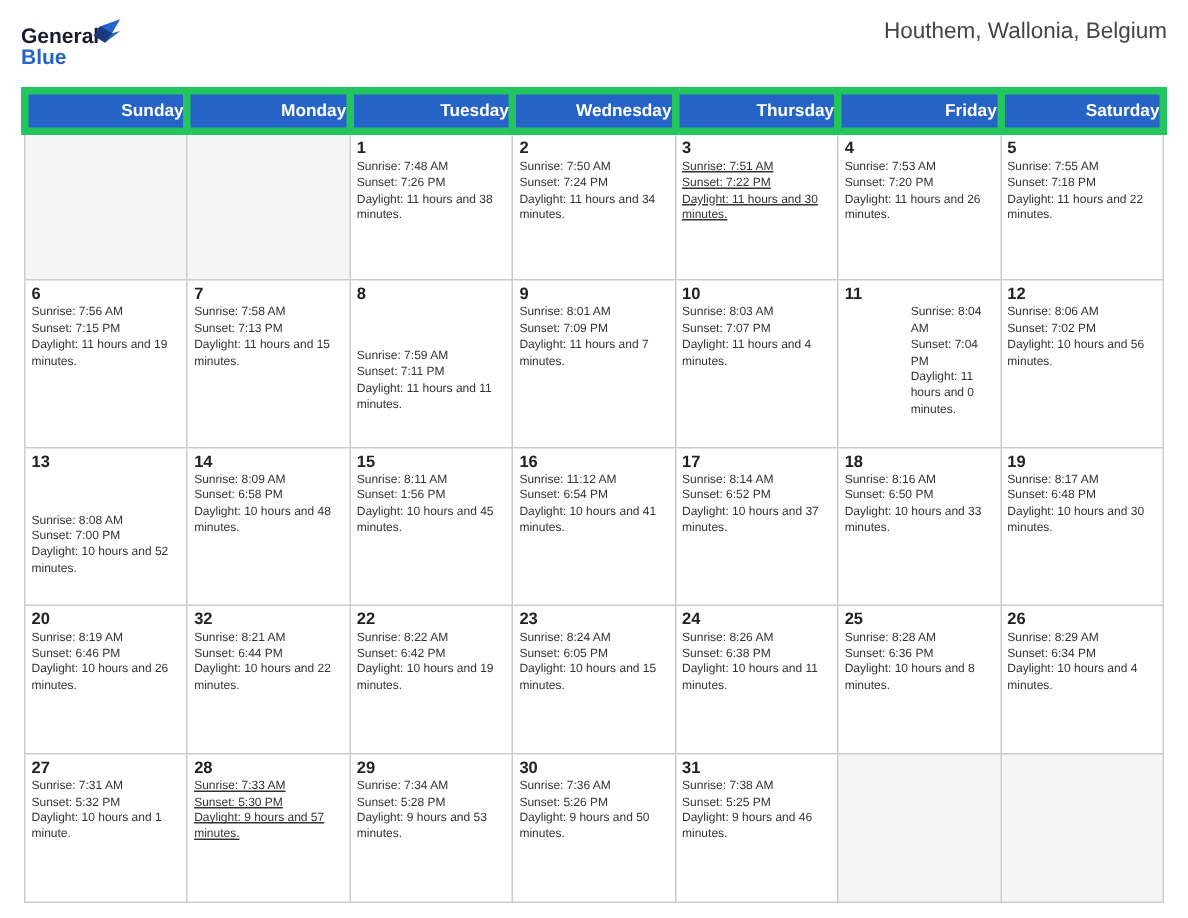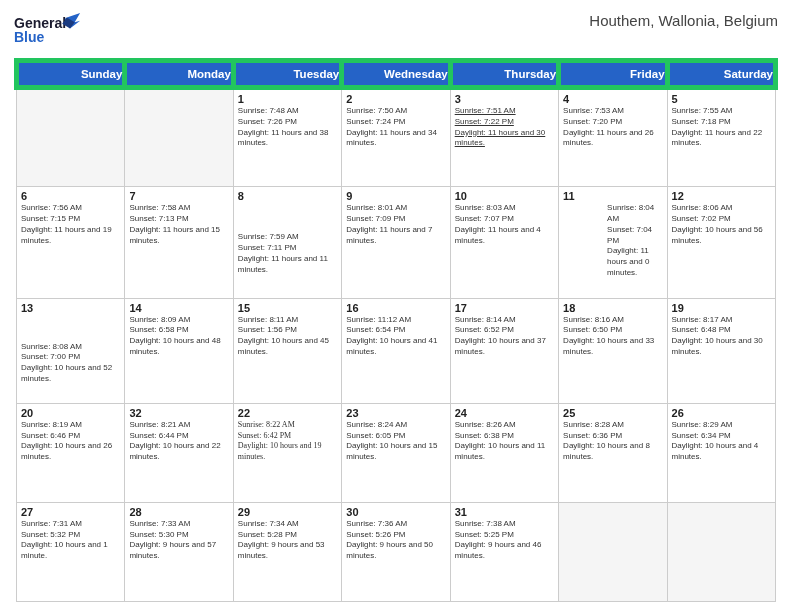--- a/index.html
+++ b/index.html
@@ -249,21 +249,21 @@
 Daylight: 10 hours and 26 minutes.</div>
           </td>
           <td>
             <span class="day-number">32</span>
             <div class="cell-text" style="white-space: pre-line;">Sunrise: 8:21 AM
 Sunset: 6:44 PM
 Daylight: 10 hours and 22 minutes.</div>
           </td>
           <td>
             <span class="day-number">22</span>
-            <div class="cell-text" style="white-space: pre-line; font-family: Liberation Serif, serif;">Sunrise: 8:22 AM
+            <div class="cell-text" style="white-space: pre-line;">Sunrise: 8:22 AM
 Sunset: 6:42 PM
 Daylight: 10 hours and 19 minutes.</div>
           </td>
           <td>
             <span class="day-number">23</span>
             <div class="cell-text" style="white-space: pre-line;">Sunrise: 8:24 AM
 Sunset: 6:05 PM
 Daylight: 10 hours and 15 minutes.</div>
           </td>
           <td>
@@ -287,21 +287,21 @@
         </tr>
         <tr>
           <td>
             <span class="day-number">27</span>
             <div class="cell-text" style="white-space: pre-line;">Sunrise: 7:31 AM
 Sunset: 5:32 PM
 Daylight: 10 hours and 1 minute.</div>
           </td>
           <td>
             <span class="day-number">28</span>
-            <div class="cell-text" style="white-space: pre-line;">Sunrise: 7:33 AM
+            <div class="cell-text" style="white-space: pre-line; text-decoration: underline;">Sunrise: 7:33 AM
 Sunset: 5:30 PM
 Daylight: 9 hours and 57 minutes.</div>
           </td>
           <td>
             <span class="day-number">29</span>
             <div class="cell-text" style="white-space: pre-line;">Sunrise: 7:34 AM
 Sunset: 5:28 PM
 Daylight: 9 hours and 53 minutes.</div>
           </td>
           <td>

